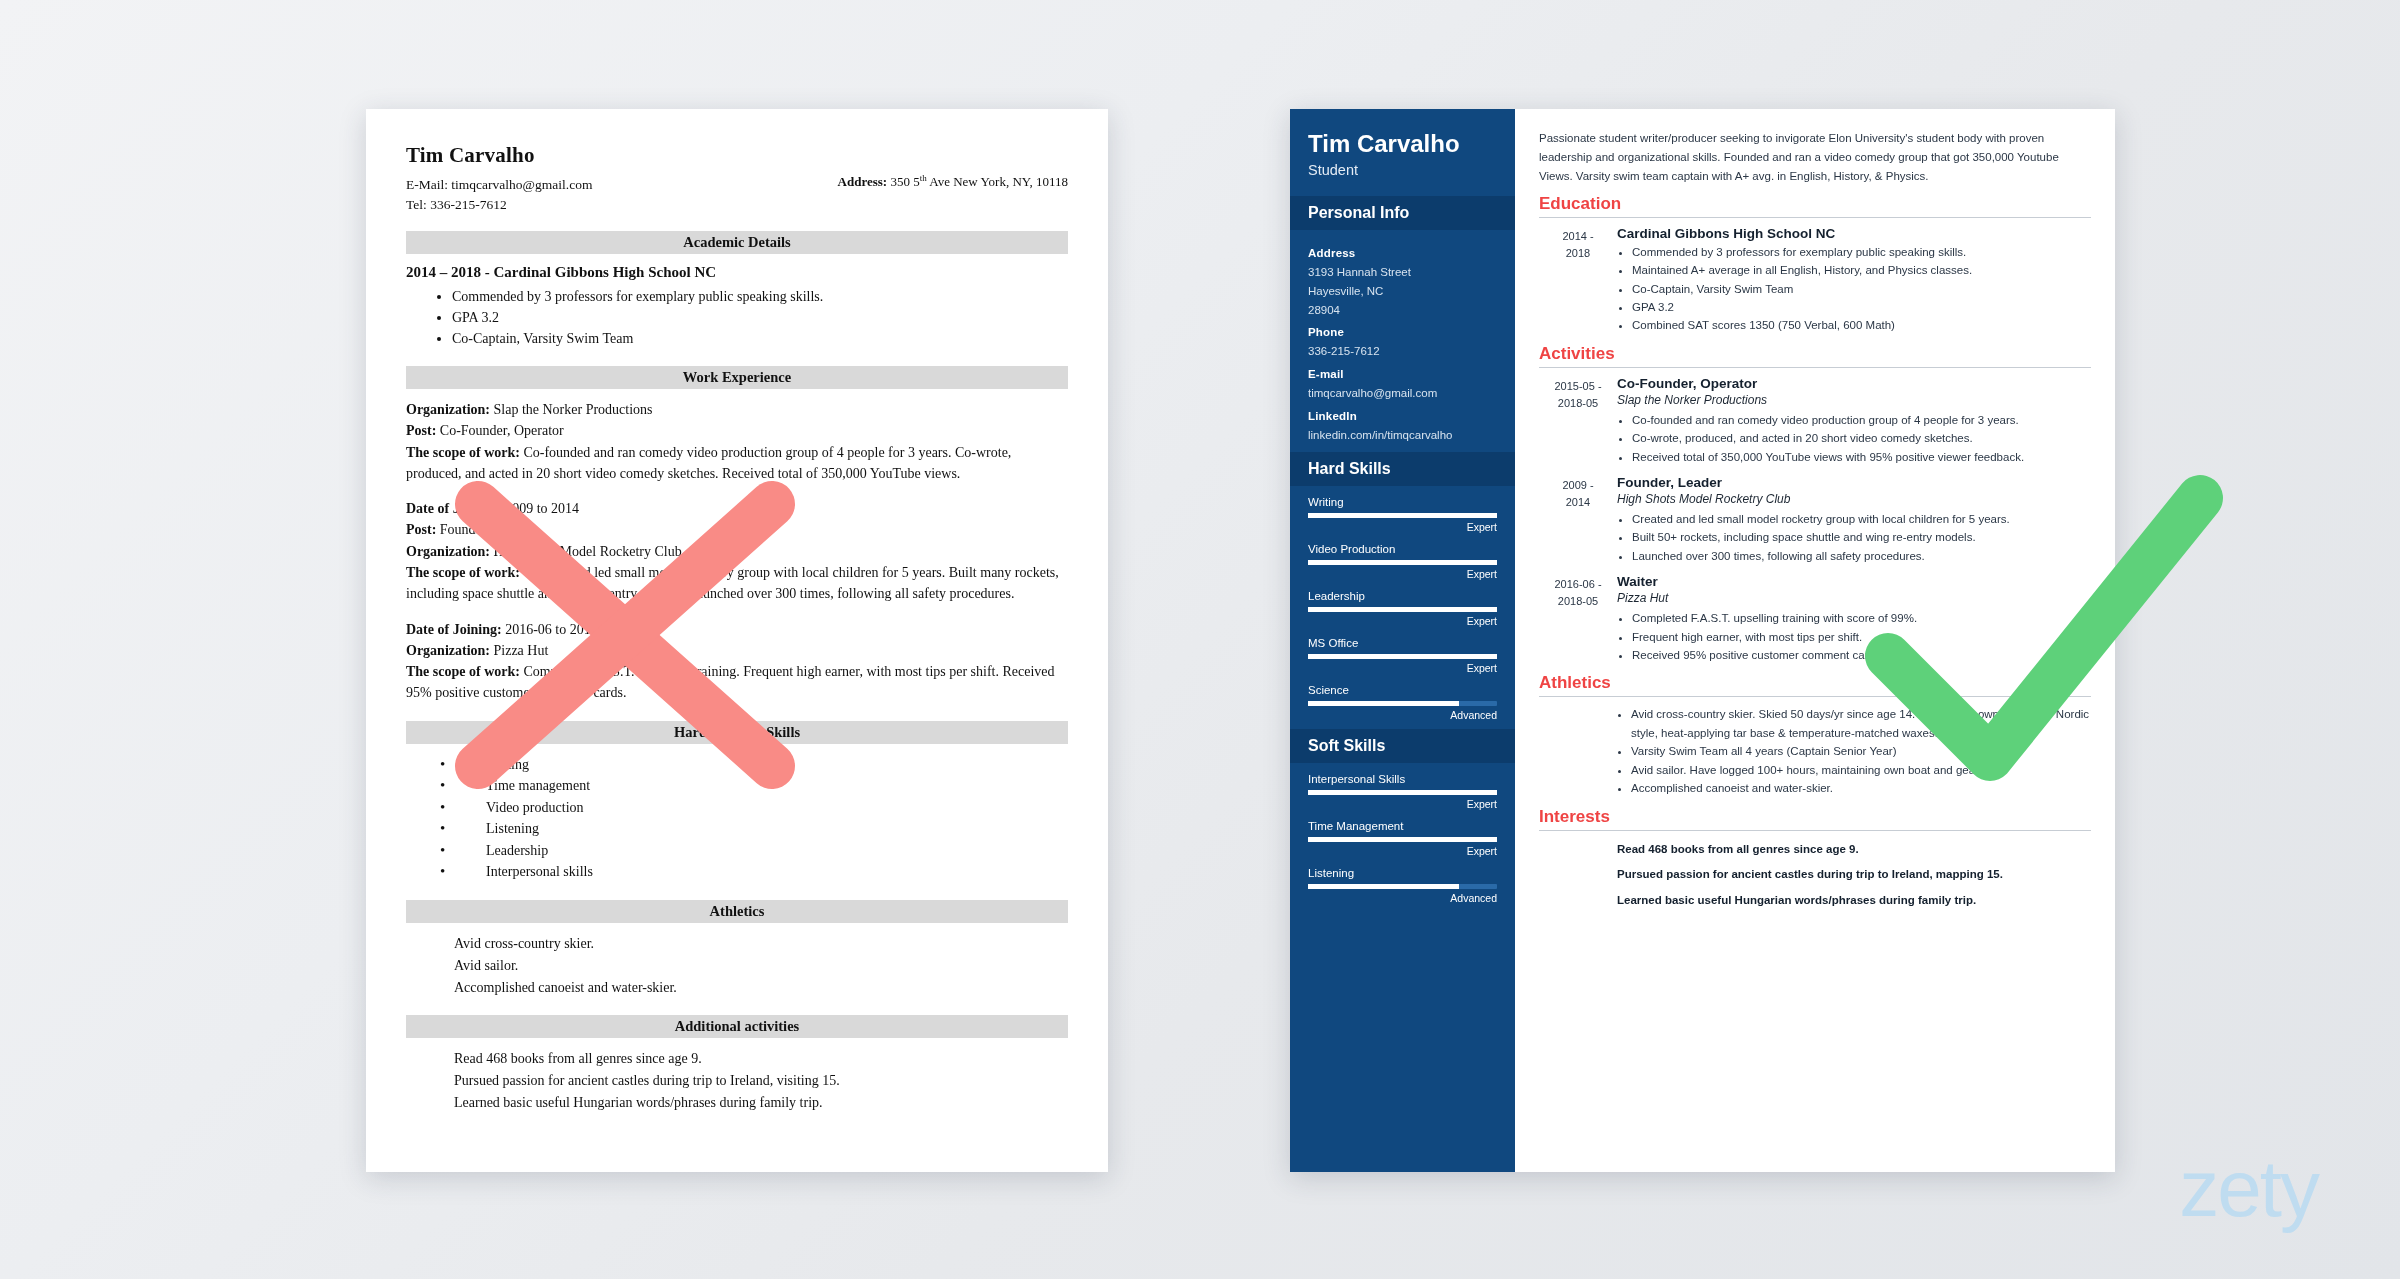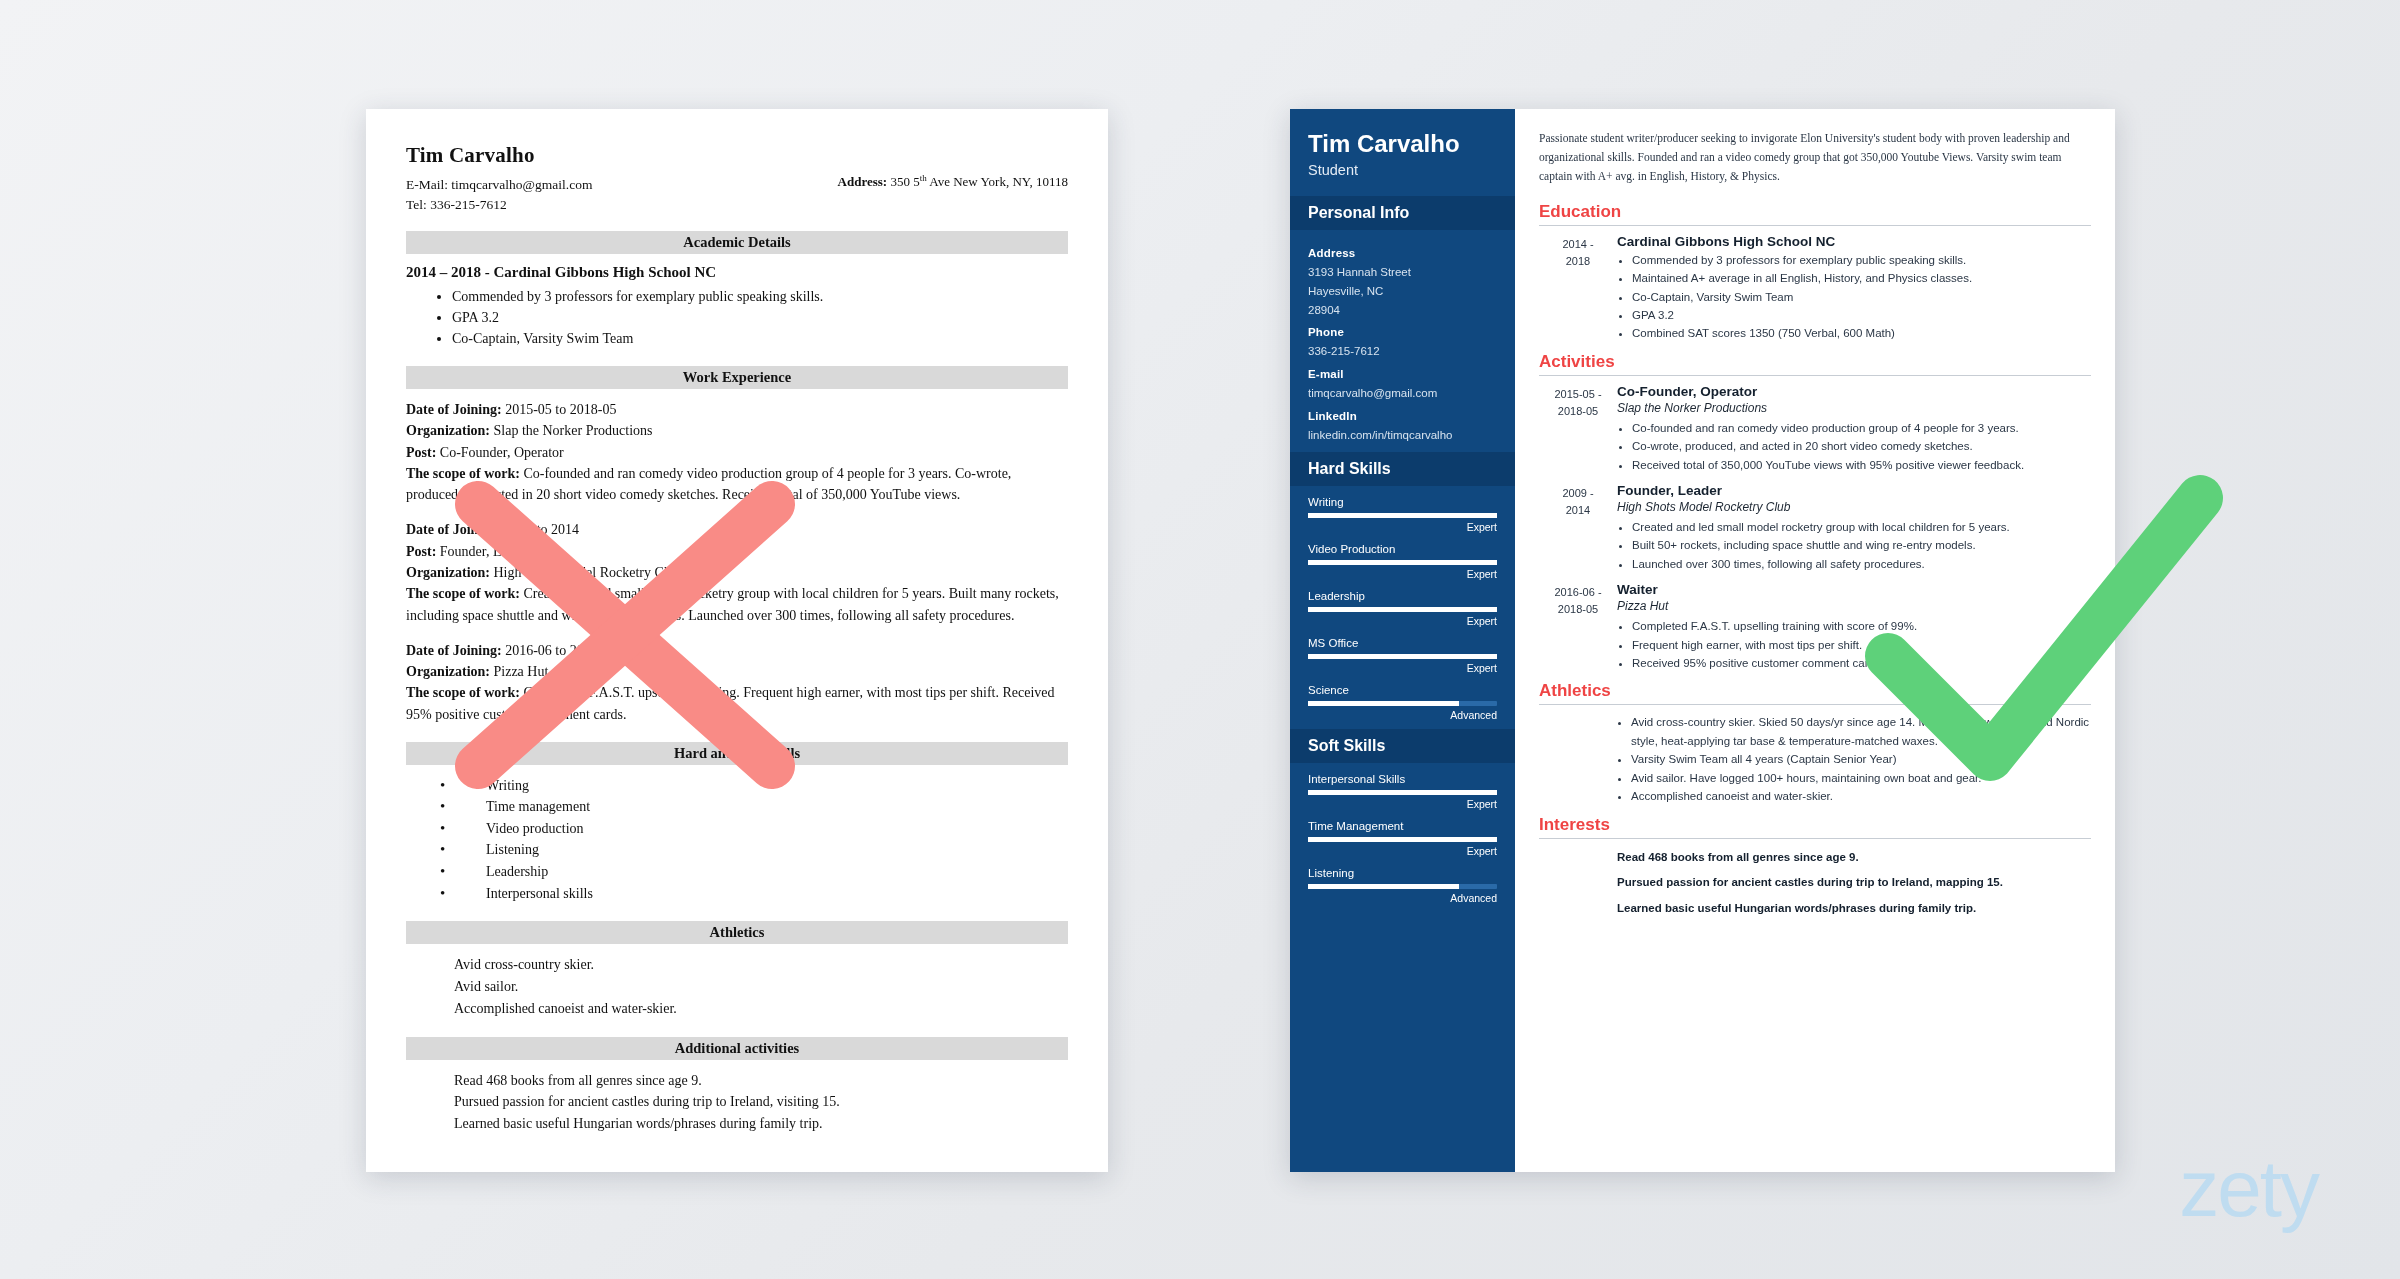--- a/index.html
+++ b/index.html
@@ -55,21 +55,21 @@
   }
   .g-sideblock{padding:10px 18px 8px 18px;}
   .g-label{font-size:11.5px;font-weight:bold;margin:7px 0 4px 0;letter-spacing:.2px;}
   .g-val{font-size:11.5px;color:#d7e3ef;line-height:1.62;}
   .g-skill{padding:0 18px;margin-top:10px;}
   .g-skill .nm{font-size:11.5px;margin-bottom:5px;}
   .g-bar{height:5px;background:#2a6aa8;position:relative;border-radius:1px;}
   .g-bar i{position:absolute;left:0;top:0;bottom:0;background:#ffffff;display:block;}
   .g-lvl{font-size:10.5px;text-align:right;margin-top:3px;color:#ffffff;}
 
-  .g-summary{font-size:11.5px;line-height:1.65;color:#2b3746;margin:2px 0 16px 0;font-family:Liberation Serif, serif;}
+  .g-summary{font-size:11.5px;line-height:1.65;color:#2b3746;margin:2px 0 8px 0;}
   .g-sec{font-size:17px;font-weight:bold;color:#ef4444;margin:8px 0 3px 0;}
   .g-rule{height:1px;background:#c7cdd4;margin:0 0 8px 0;}
   .g-row{display:flex;margin-bottom:9px;}
   .g-date{width:78px;flex:0 0 78px;font-size:11px;line-height:1.55;color:#2b3746;padding-top:2px;text-align:center;}
   .g-body{flex:1;}
   .g-jt{font-size:13.5px;font-weight:bold;color:#14202e;margin-bottom:2px;}
   .g-org{font-size:12px;font-style:italic;color:#1d2733;margin-bottom:4px;}
   .g-ul{margin:0;padding-left:15px;}
   .g-ul li{font-size:11.5px;line-height:1.6;color:#2b3746;}
   .g-plain p{font-size:11.5px;font-weight:bold;line-height:1.75;margin:0 0 5px 0;color:#14202e;}
@@ -102,21 +102,20 @@
     <div class="b-h">2014 – 2018 - Cardinal Gibbons High School NC</div>
     <ul class="b-ul">
       <li>Commended by 3 professors for exemplary public speaking skills.</li>
       <li>GPA 3.2</li>
       <li>Co-Captain, Varsity Swim Team</li>
     </ul>
 
     <div class="b-sec">Work Experience</div>
 
     <div class="b-block">
-      <div><b>Date of Joining:</b><span> 2015-05 to 2018-05</span></div>
       <div><b>Organization:</b><span> Slap the Norker Productions</span></div>
       <div><b>Post:</b><span> Co-Founder, Operator</span></div>
       <div><b>The scope of work:</b><span> Co-founded and ran comedy video production group of 4 people for 3 years. Co-wrote, produced, and acted in 20 short video comedy sketches. Received total of 350,000 YouTube views.</span></div>
     </div>
 
     <div class="b-block">
       <div><b>Date of Joining:</b><span> 2009 to 2014</span></div>
       <div><b>Post:</b><span> Founder, Leader</span></div>
       <div><b>Organization:</b><span> High Shots Model Rocketry Club</span></div>
       <div><b>The scope of work:</b><span> Created and led small model rocketry group with local children for 5 years. Built many rockets, including space shuttle and wing re-entry models. Launched over 300 times, following all safety procedures.</span></div>

